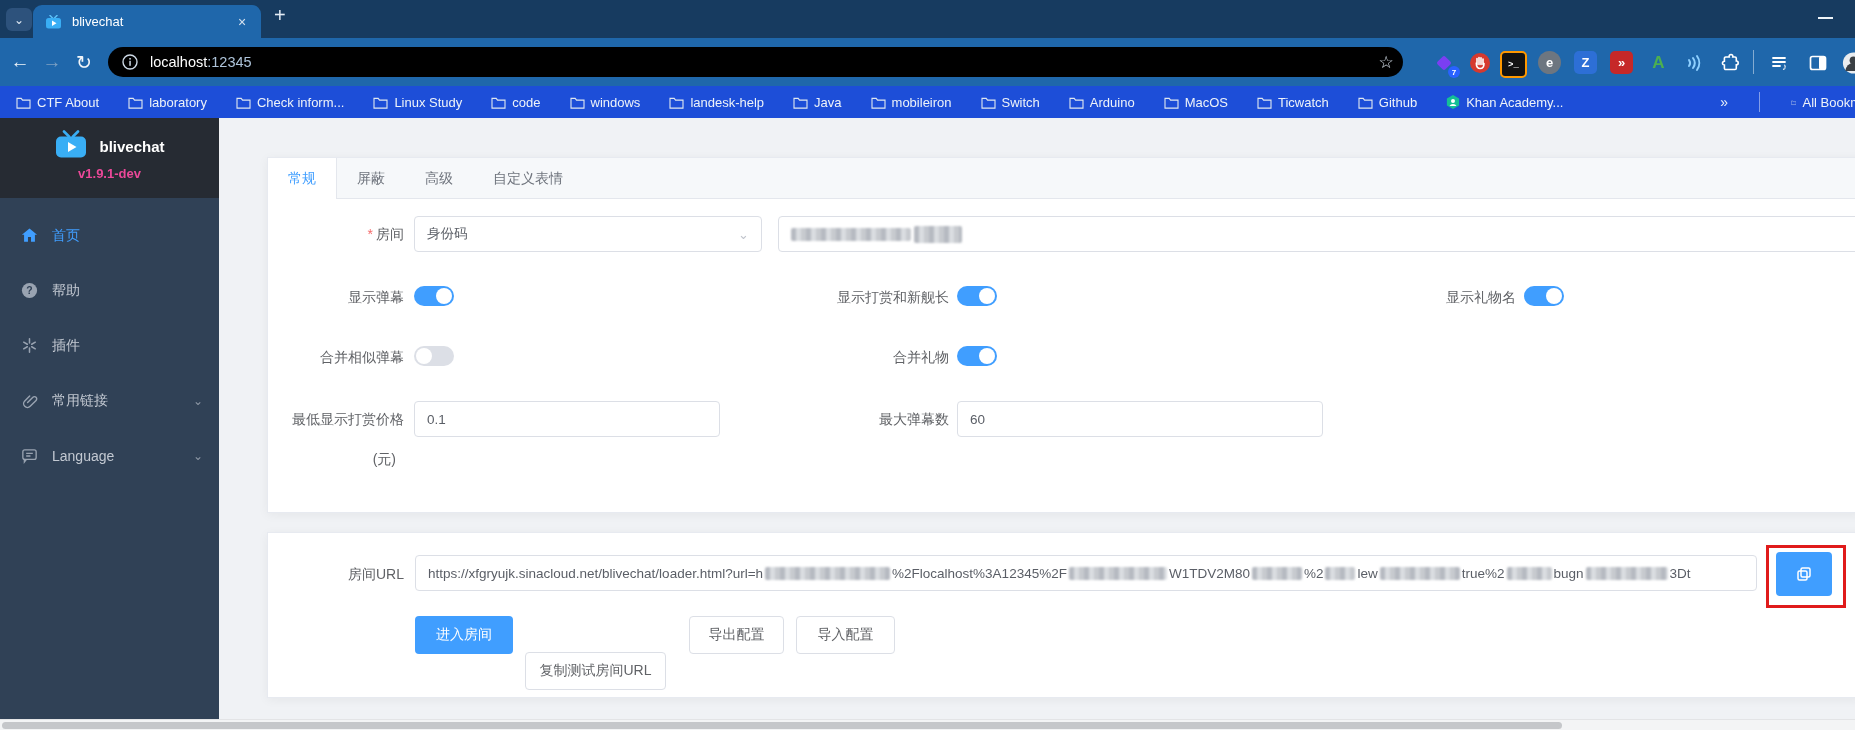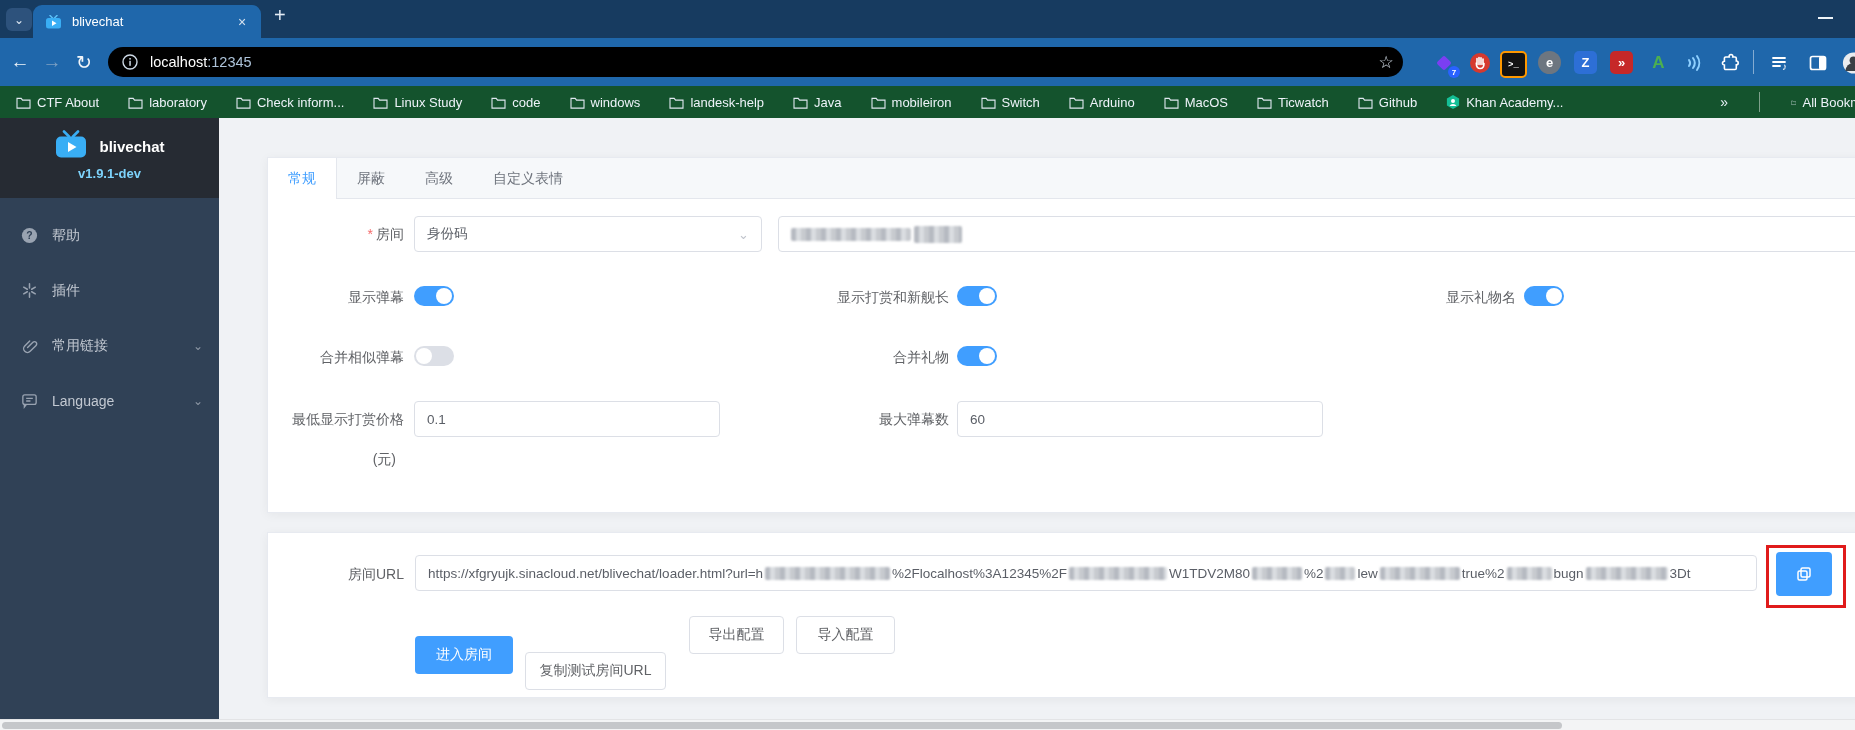--- a/index.html
+++ b/index.html
@@ -24,32 +24,32 @@
            background:#000000;display:flex;align-items:center;color:#fff;font-size:14.5px;}
   .urlpill .info{margin:0 12px 0 14px;display:flex;}
   .urlpill .port{color:#aec4da;}
   .star{position:absolute;left:1372px;top:0;height:48px;width:28px;display:flex;align-items:center;
         justify-content:center;color:#d6e0ea;font-size:17px;}
   .ext{position:absolute;top:13px;width:23px;height:23px;border-radius:5px;display:flex;
        align-items:center;justify-content:center;font-size:13px;font-weight:bold;color:#fff;}
   .badge7{position:absolute;right:-5px;bottom:-4px;width:12px;height:12px;border-radius:50%;
           background:#2962ff;color:#fff;font-size:8px;font-weight:bold;display:flex;align-items:center;justify-content:center;}
   .tsep{position:absolute;top:12px;width:1px;height:24px;background:rgba(255,255,255,.45);}
-  .bookbar{position:absolute;left:0;top:86px;width:1855px;height:32px;background:#14532d;
+  .bookbar{position:absolute;left:0;top:86px;width:1855px;height:32px;background:#1d4ed8;
            display:flex;align-items:center;padding-left:16px;gap:29px;box-sizing:border-box;color:#eef3f9;font-size:13px;}
   .bm{display:flex;align-items:center;gap:6px;white-space:nowrap;}
   .chev2{font-size:14px;color:#e8eff6;margin-left:auto;}
   .bsep{width:1px;height:20px;background:rgba(255,255,255,.45);margin:0 2px;}
   .bm.cut{overflow:hidden;max-width:70px;margin-right:-6px;}
   
   .sidebar{position:absolute;left:0;top:118px;width:219px;height:601px;background:#304156;}
   .logoblk{position:absolute;left:0;top:0;width:219px;height:80px;background:#262b33;}
   .logorow{position:absolute;left:0;top:12px;width:219px;display:flex;align-items:center;justify-content:center;gap:11px;}
   .brand{color:#fff;font-size:15px;font-weight:bold;}
-  .ver{position:absolute;left:0;top:48px;width:219px;text-align:center;color:#7dd3fc;font-size:13px;font-weight:600;}
+  .ver{position:absolute;left:0;top:48px;width:219px;text-align:center;color:#ec4899;font-size:13px;font-weight:600;}
   .menu{position:absolute;left:0;top:90px;width:219px;}
   .mitem{height:55px;display:flex;align-items:center;padding:0 16px 0 20px;gap:13px;
          color:#c3c9d2;font-size:14px;}
   .mitem.active{color:#409eff;}
   .mchev{margin-left:auto;color:#8d97a5;font-size:12px;}
   
   .card{position:absolute;left:267px;width:1596px;background:#fff;border:1px solid #e7eaf0;
         box-shadow:0 2px 10px rgba(0,0,0,.05);box-sizing:border-box;}
   .card1{top:157px;height:356px;}
   .card2{top:532px;height:166px;}
@@ -288,20 +288,26 @@
             <path d="M10 1l5 5M24 1l-5 5" stroke="#39aef5" stroke-width="2.6" stroke-linecap="round" fill="none"></path>
             <rect x="2" y="6" width="30" height="21" rx="5" fill="#39aef5"></rect>
             <path d="M14 11.5v10l8.5-5z" fill="#fff"></path>
           </svg>
       </span>
       <span class="brand">blivechat</span>
     </div>
     <div class="ver">v1.9.1-dev</div>
   </div>
   <div class="menu">
+    <div class="mitem active">
+      <svg width="19" height="19" viewBox="0 0 20 20">
+          <path d="M10 2.5 18 9.2h-2.3v7.3h-4.1v-4.9H8.4v4.9H4.3V9.2H2z" fill="#409eff"></path>
+        </svg>
+      <span>首页</span>
+    </div>
     <div class="mitem">
       <svg width="19" height="19" viewBox="0 0 20 20">
           <circle cx="10" cy="10" r="8" fill="#99a3b1"></circle>
           <text x="10" y="14" font-size="11" font-weight="bold" fill="#304156" text-anchor="middle">?</text>
         </svg>
       <span>帮助</span>
     </div>
     <div class="mitem">
       <svg width="19" height="19" viewBox="0 0 20 20" stroke="#99a3b1" stroke-width="1.6" stroke-linecap="round">
           <path d="M10 3v4.4M10 12.6V17M3.9 6.5l3.8 2.2M12.3 11.3l3.8 2.2M16.1 6.5l-3.8 2.2M7.7 11.3l-3.8 2.2"></path>
@@ -399,21 +405,21 @@
       <span>3Dt</span>
   </div>
   <div class="copybtn" style="left:1508px;top:19px;width:56px;height:44px;">
     <svg width="18" height="18" viewBox="0 0 18 18" fill="none" stroke="#fff" stroke-width="1.5">
         <rect x="6" y="3" width="9" height="9" rx="1.5"></rect>
         <rect x="3" y="6" width="9" height="9" rx="1.5"></rect>
       </svg>
   </div>
   <div class="redbox" style="left:1498px;top:12px;width:74px;height:57px;"></div>
 
-  <div class="btn primary" style="left:147px;top:83px;width:98px;margin-top:20px;">进入房间</div>
+  <div class="btn primary" style="left:147px;top:83px;width:98px;">进入房间</div>
   <div class="btn plain" style="left:257px;top:83px;width:141px;margin-top:36px;">复制测试房间URL</div>
   <div class="btn plain" style="left:421px;top:83px;width:95px;">导出配置</div>
   <div class="btn plain" style="left:528px;top:83px;width:99px;">导入配置</div>
 </div>
 
 <div class="hscroll">
   <div class="hthumb"></div>
 </div>
 
 </body></html>

